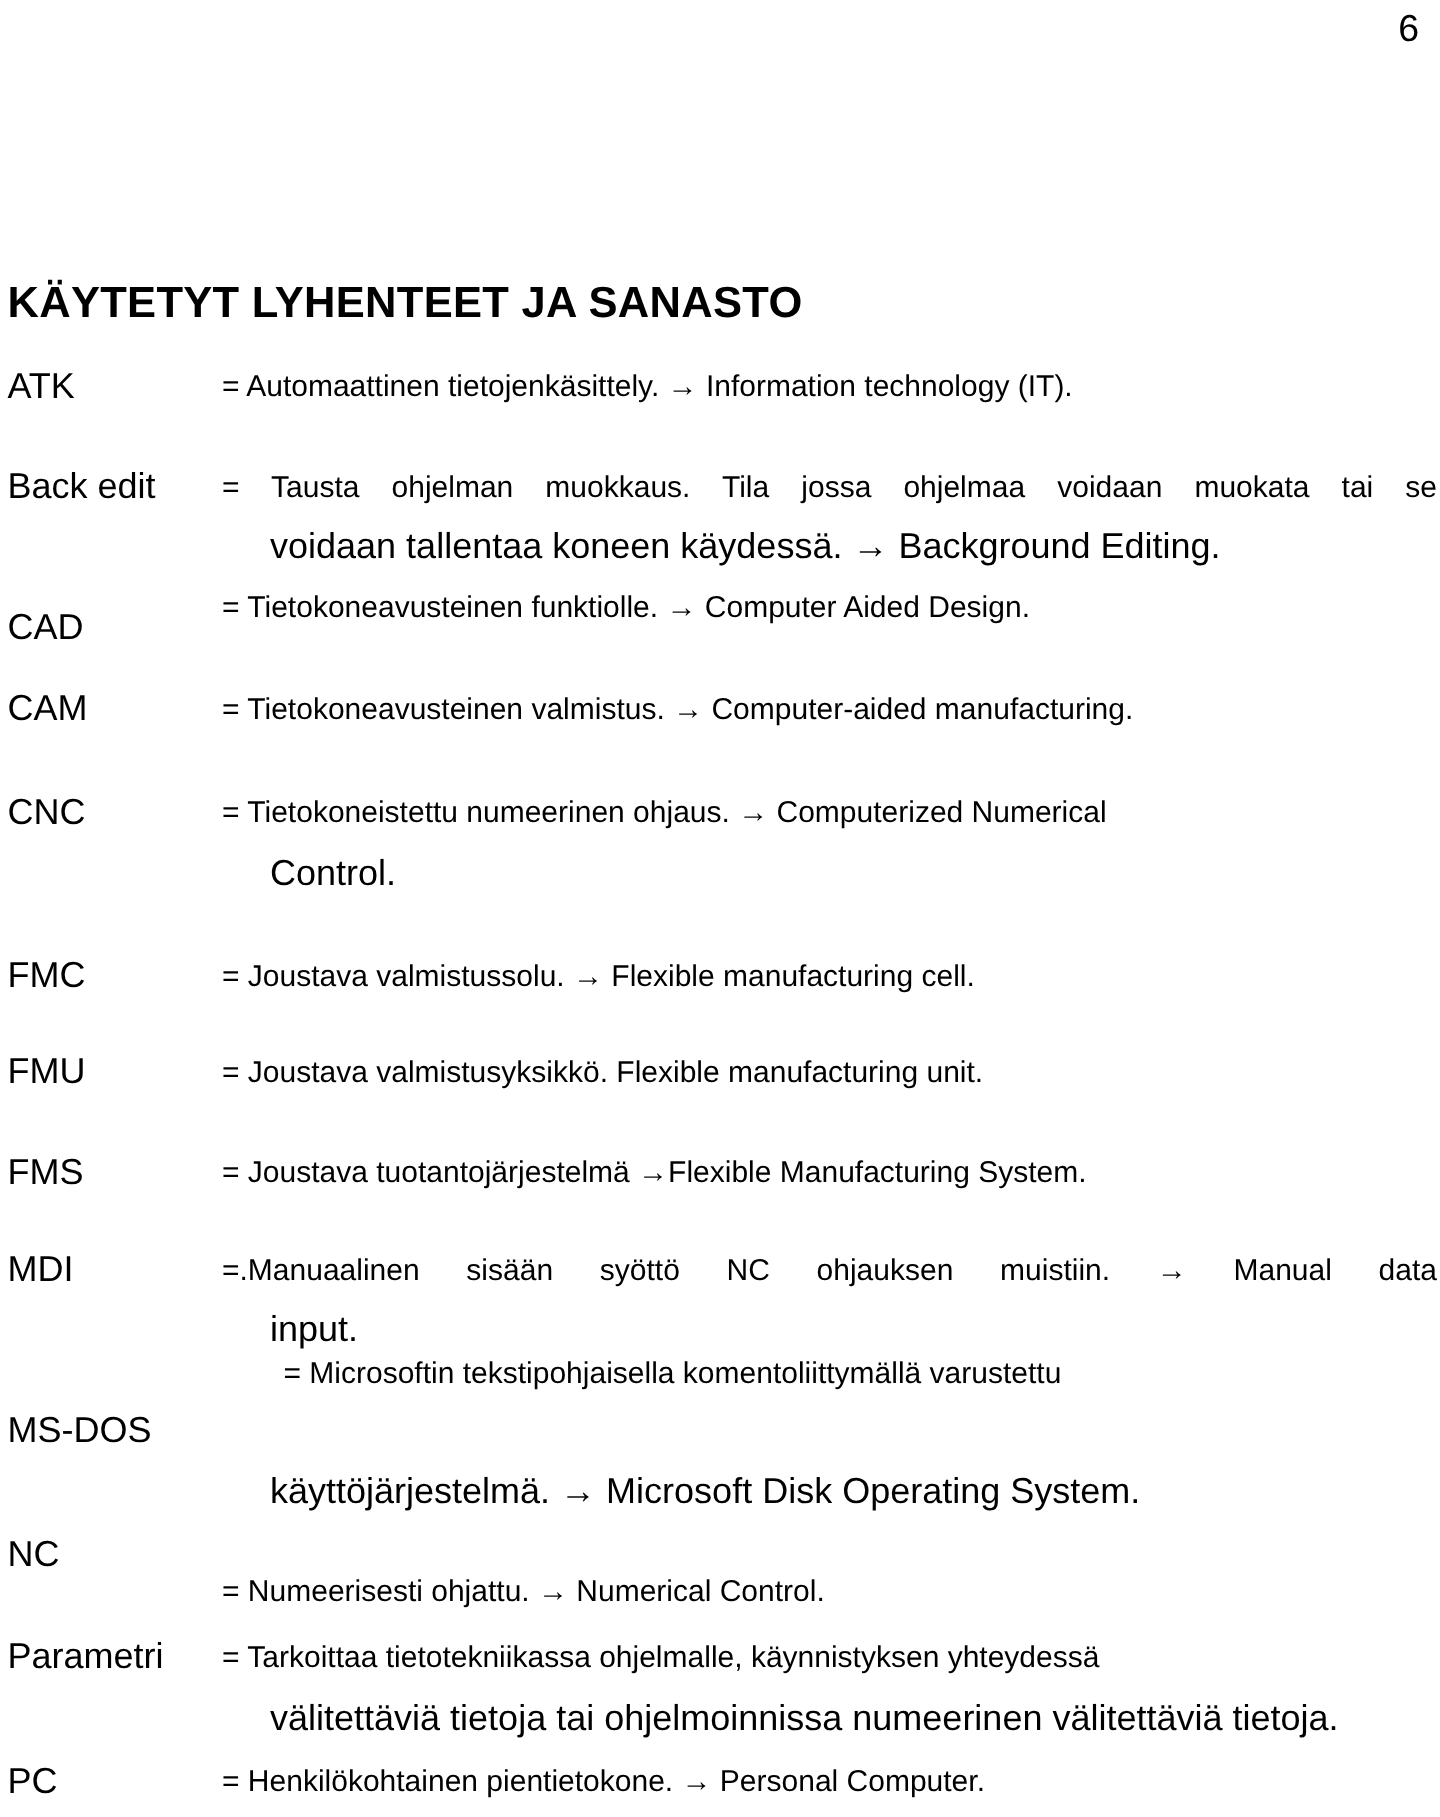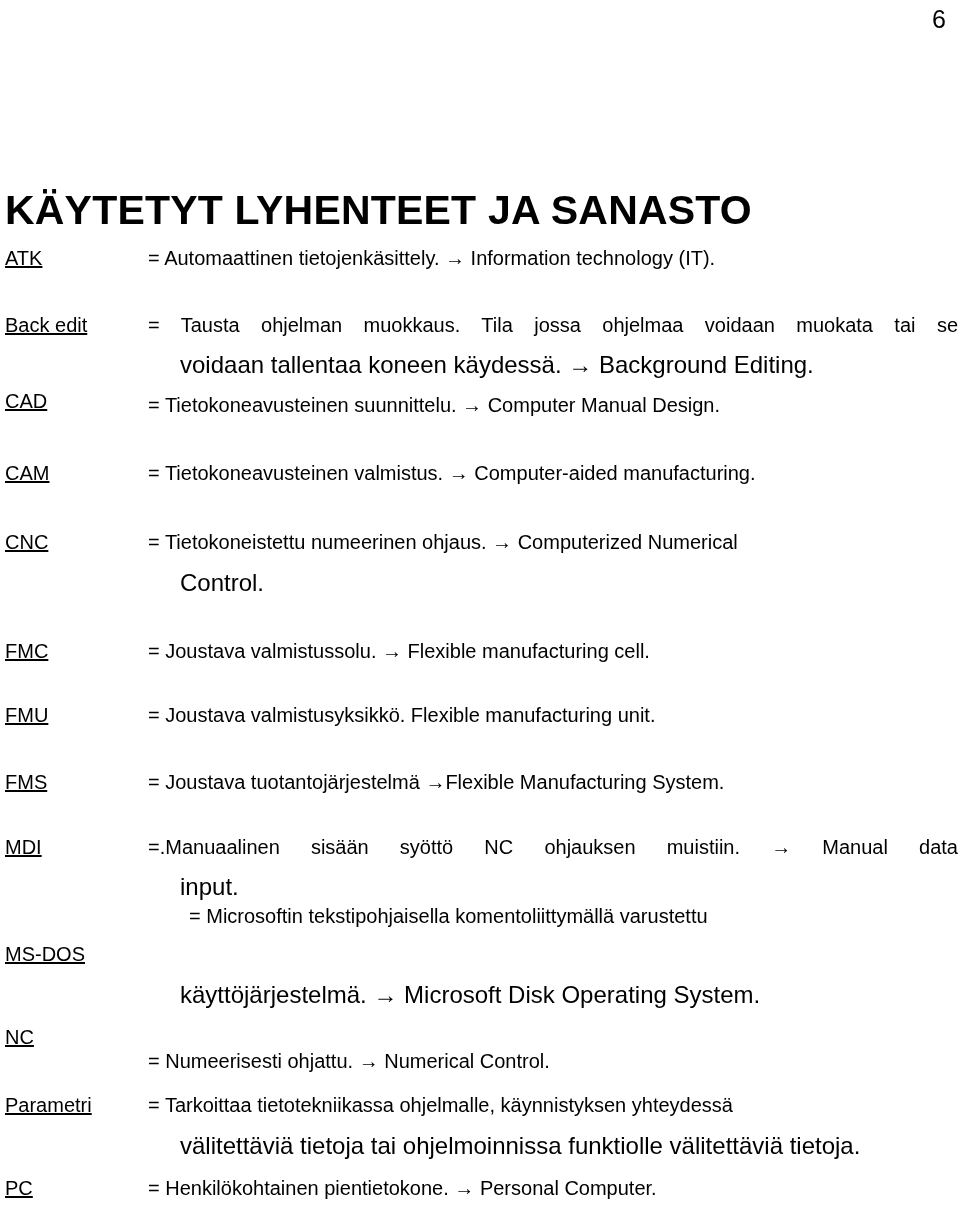--- a/index.html
+++ b/index.html
@@ -31,21 +31,21 @@
     font-size: 25px;
     line-height: 30px;
     color: #000;
   }
 
   
   .doc-title {
     position: absolute;
     left: 5px;
     top: 163px;
-    font-size: 41px;
+    font-size: 29px;
     line-height: 40px;
     font-weight: bold;
     letter-spacing: 0.2px;
     white-space: nowrap;
   }
 
   
   .glossary {
     position: absolute;
     left: 0;
@@ -54,24 +54,23 @@
   }
 
   .entry {
     position: relative;
     width: 960px;
   }
 
   .term {
     position: absolute;
     left: 5px;
-    font-size: 20px;
+    font-size: 24px;
     line-height: 30px;
     white-space: nowrap;
-    text-decoration: underline;
   }
 
   .definition {
     position: absolute;
     left: 148px;
     width: 810px;
     font-size: 20px;
     line-height: 30px;
   }
 
@@ -101,22 +100,22 @@
       <div class="entry">
         <div class="term" style="top: 3px;">ATK</div>
         <div class="definition" style="top: 3px;">= Automaattinen tietojenkäsittely. → Information technology (IT).</div>
       </div>
       <div class="entry">
         <div class="term" style="top: 70px;">Back edit</div>
         <div class="definition justified" style="top: 70px;">= Tausta ohjelman muokkaus. Tila jossa ohjelmaa voidaan muokata tai se</div>
         <div class="cont" style="top: 110px;">voidaan tallentaa koneen käydessä. → Background Editing.</div>
       </div>
       <div class="entry">
-        <div class="term" style="top: 146px; text-align: right;">CAD</div>
-        <div class="definition" style="top: 150px;">= Tietokoneavusteinen suunnittelu. → Computer Manual Design.</div>
+        <div class="term" style="top: 164px; text-align: right;">CAD</div>
+        <div class="definition" style="top: 150px;">= Tietokoneavusteinen funktiolle. → Computer Aided Design.</div>
       </div>
       <div class="entry">
         <div class="term" style="top: 218px;">CAM</div>
         <div class="definition" style="top: 218px;">= Tietokoneavusteinen valmistus. → Computer-aided manufacturing.</div>
       </div>
       <div class="entry">
         <div class="term" style="top: 287px;">CNC</div>
         <div class="definition" style="top: 287px;">= Tietokoneistettu numeerinen ohjaus. → Computerized Numerical</div>
         <div class="cont" style="top: 328px;">Control.</div>
       </div>
@@ -142,21 +141,21 @@
         <div class="definition" style="top: 661px; margin-left: 41px;">= Microsoftin tekstipohjaisella komentoliittymällä varustettu</div>
         <div class="cont" style="top: 740px;">käyttöjärjestelmä. → Microsoft Disk Operating System.</div>
       </div>
       <div class="entry">
         <div class="term" style="top: 782px;">NC</div>
         <div class="definition" style="top: 782px; margin-top: 24px;">= Numeerisesti ohjattu. → Numerical Control.</div>
       </div>
       <div class="entry">
         <div class="term" style="top: 850px;">Parametri</div>
         <div class="definition" style="top: 850px;">= Tarkoittaa tietotekniikassa ohjelmalle, käynnistyksen yhteydessä</div>
-        <div class="cont" style="top: 891px;">välitettäviä tietoja tai ohjelmoinnissa funktiolle välitettäviä tietoja.</div>
+        <div class="cont" style="top: 891px;">välitettäviä tietoja tai ohjelmoinnissa numeerinen välitettäviä tietoja.</div>
       </div>
       <div class="entry">
         <div class="term" style="top: 933px;">PC</div>
         <div class="definition" style="top: 933px;">= Henkilökohtainen pientietokone. → Personal Computer.</div>
       </div>
     </div>
 
 </div>
 
 </body></html>

